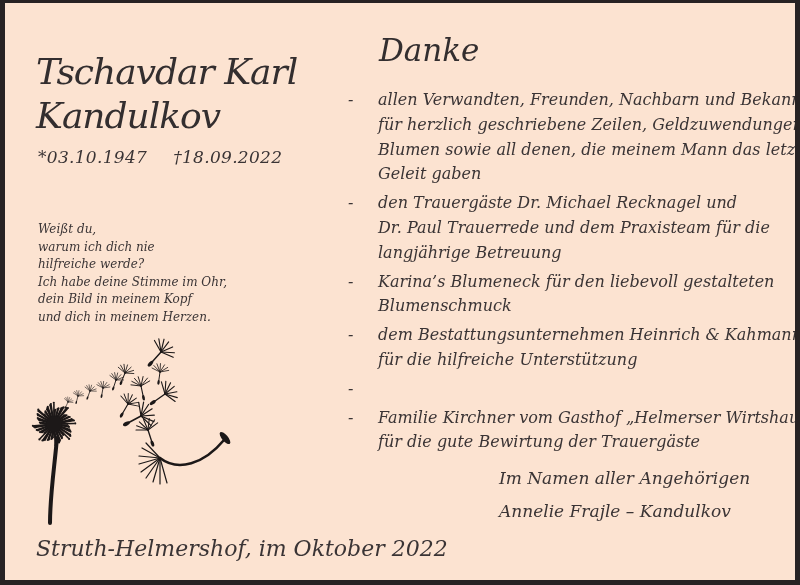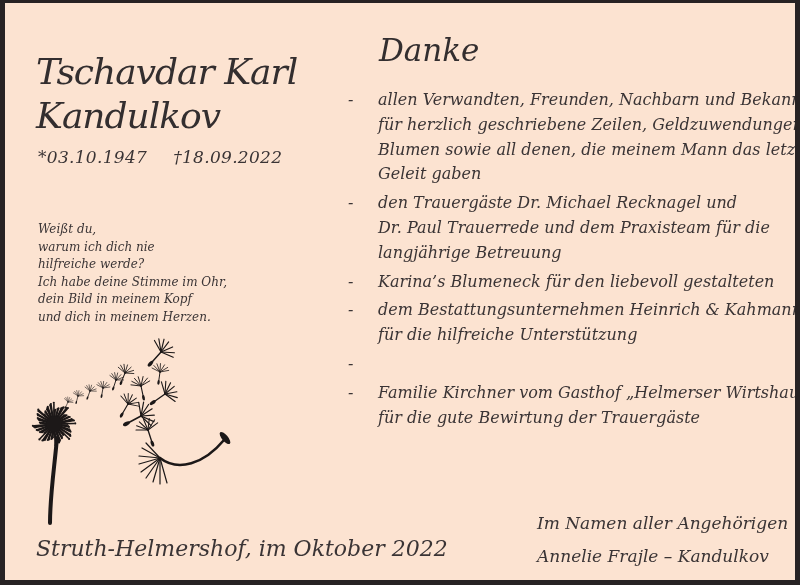--- a/index.html
+++ b/index.html
@@ -67,24 +67,23 @@
   .thanks-item .dash{
     width:30px;
     flex:0 0 30px;
     line-height:24.8px;
   }
   .thanks-item .lines div{
     line-height:24.8px;
     white-space:nowrap;
   }
   .closing{
-    left:499px;top:512px;
+    left:499px;top:467px;
     font-size:17px;line-height:22px;
     white-space:nowrap;
-    margin-left:38px;
   }
   .closing .sig{margin-top:11px;}
 </style>
 </head>
 <body>
 
 <div class="notice">
   <div class="frame"></div>
 
   <div class="abs name">
@@ -327,20 +326,21 @@
         <div>den Trauergäste Dr. Michael Recknagel und</div>
         <div>Dr. Paul Trauerrede und dem Praxisteam für die</div>
         <div>langjährige Betreuung</div>
       </div>
     </div>
 
     <div class="thanks-item">
       <div class="dash">-</div>
       <div class="lines">
         <div>Karina’s Blumeneck für den liebevoll gestalteten</div>
+        <div>Blumenschmuck</div>
       </div>
     </div>
 
     <div class="thanks-item">
       <div class="dash">-</div>
       <div class="lines">
         <div>dem Bestattungsunternehmen Heinrich &amp; Kahmann</div>
         <div>für die hilfreiche Unterstützung</div>
       </div>
     </div>

